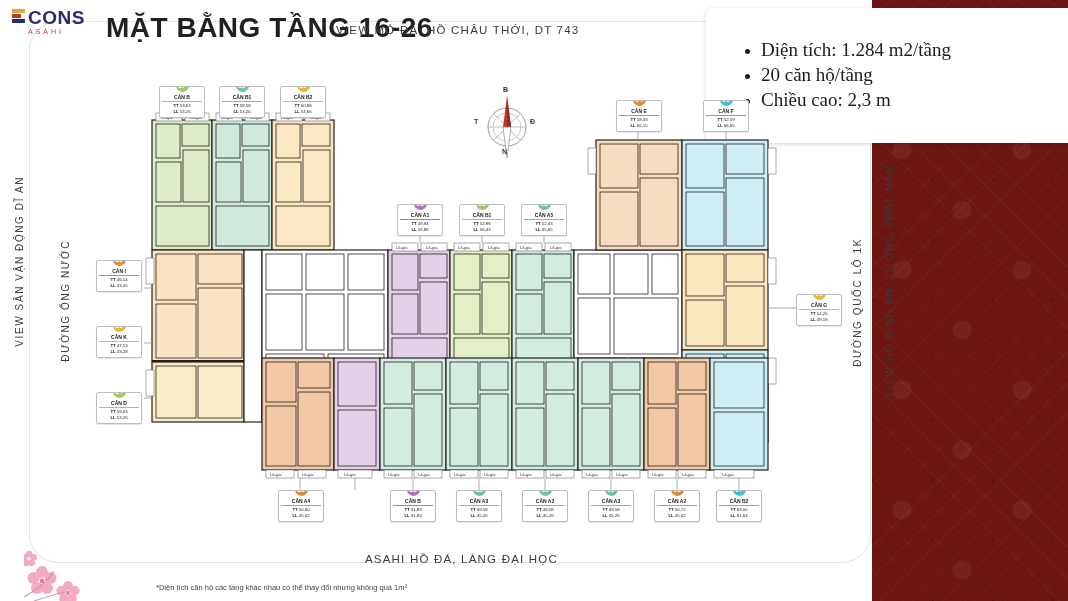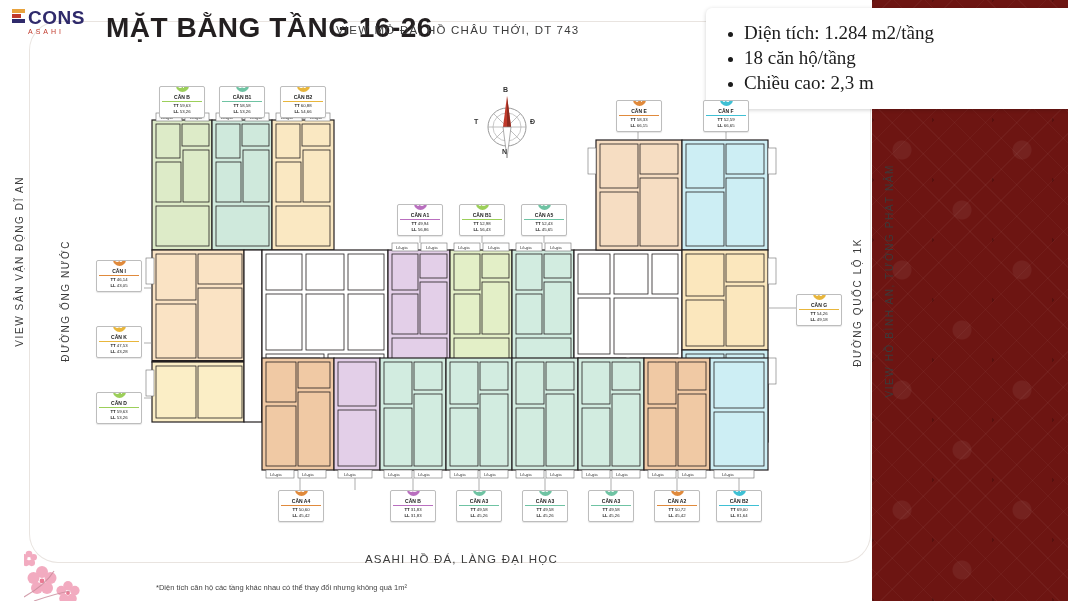--- a/index.html
+++ b/index.html
@@ -63,21 +63,21 @@
     position:absolute;left:156px;top:583px;
     font-size:7.5px;color:#444;
   }
 
   
   #info-box{
     position:absolute;right:0;top:8px;width:324px;padding:12px 16px 14px 22px;
     background:#fff;border-radius:6px 0 0 6px;
     box-shadow:0 1px 4px rgba(0,0,0,.18);
   }
-  #info-box ul{margin:0;padding-left:16px;}
+  #info-box ul{margin:17px;padding-left:16px;}
   #info-box li{
     font-family:"Liberation Serif", serif;
     font-size:19px;line-height:25px;color:#1b1b1b;
   }
   #info-box li::marker{font-size:16px;}
 
   
   .vlabel{
     position:absolute;font-size:10px;letter-spacing:1.6px;color:#3b3b3b;
     writing-mode:vertical-rl;transform:rotate(180deg);white-space:nowrap;
@@ -137,21 +137,21 @@
 </div>
 
 <div id="title">MẶT BẰNG TẦNG 16-26</div>
 <div id="subtitle-top">VIEW MỎ ĐÁ, HỒ CHÂU THỚI, DT 743</div>
 <div id="subtitle-bottom">ASAHI HỒ ĐÁ, LÀNG ĐẠI HỌC</div>
 <div id="footnote">*Diện tích căn hộ các tầng khác nhau có thể thay đổi nhưng không quá 1m²</div>
 
 <div id="info-box">
   <ul>
     <li>Diện tích: 1.284 m2/tầng</li>
-    <li>18 căn hộ/tầng</li>
+    <li>20 căn hộ/tầng</li>
     <li>Chiều cao: 2,3 m</li>
   </ul>
 </div>
 
 <div class="vlabel" id="v-left-1">VIEW SÂN VẬN ĐỘNG DĨ AN</div>
 <div class="vlabel" id="v-left-2">ĐƯỜNG ỐNG NƯỚC</div>
 <div class="vlabel" id="v-right-1">ĐƯỜNG QUỐC LỘ 1K</div>
 <div class="vlabel" id="v-right-2">VIEW HỒ BÌNH AN, TƯỜNG PHÁT NÂM</div>
 
 <div id="compass">

